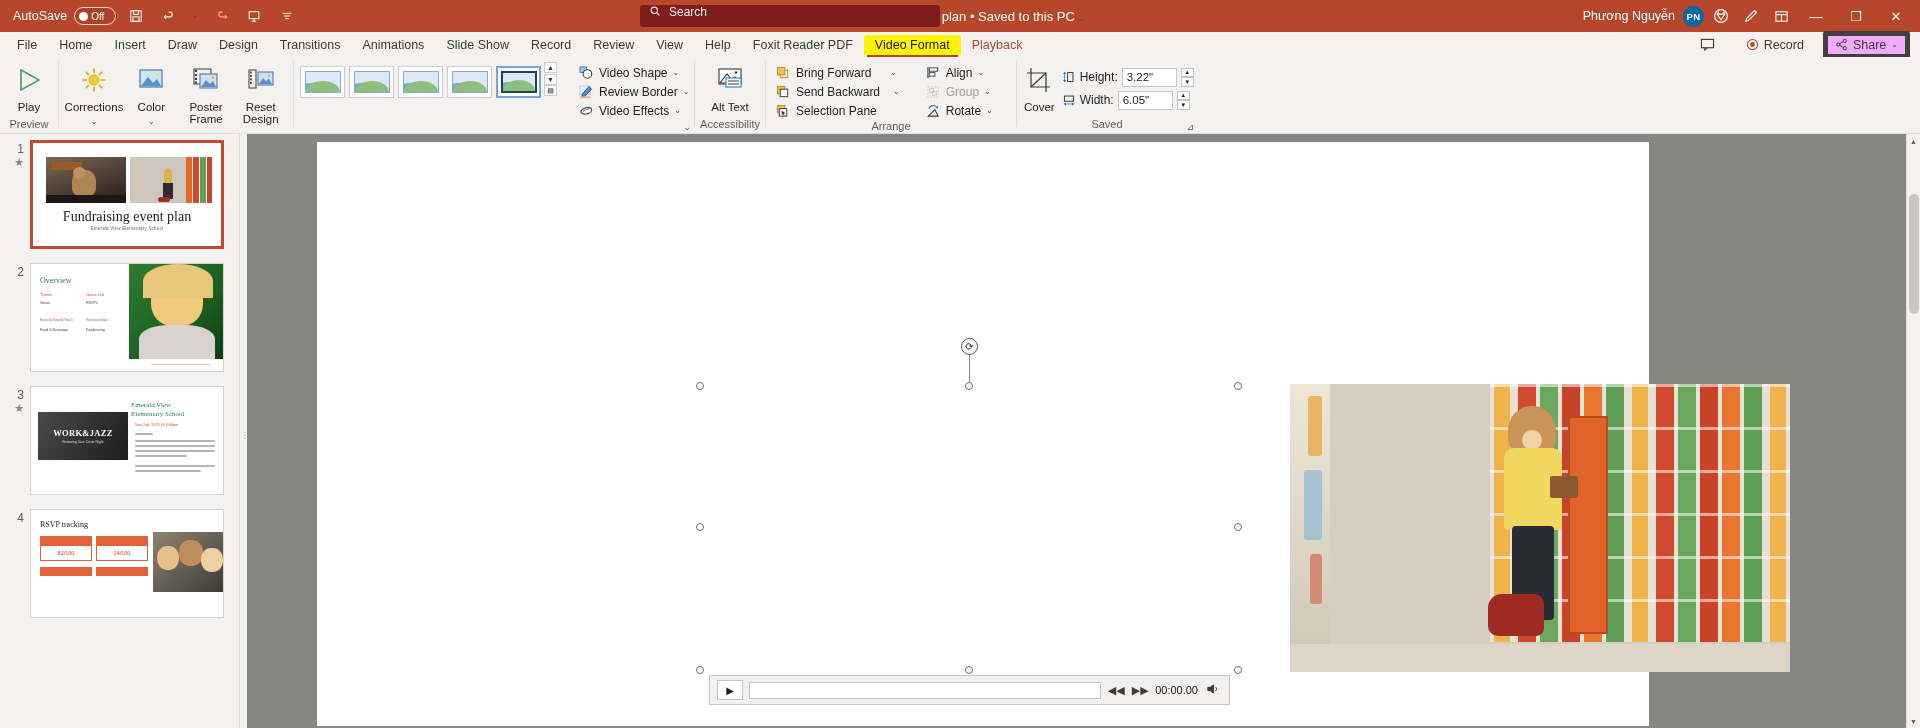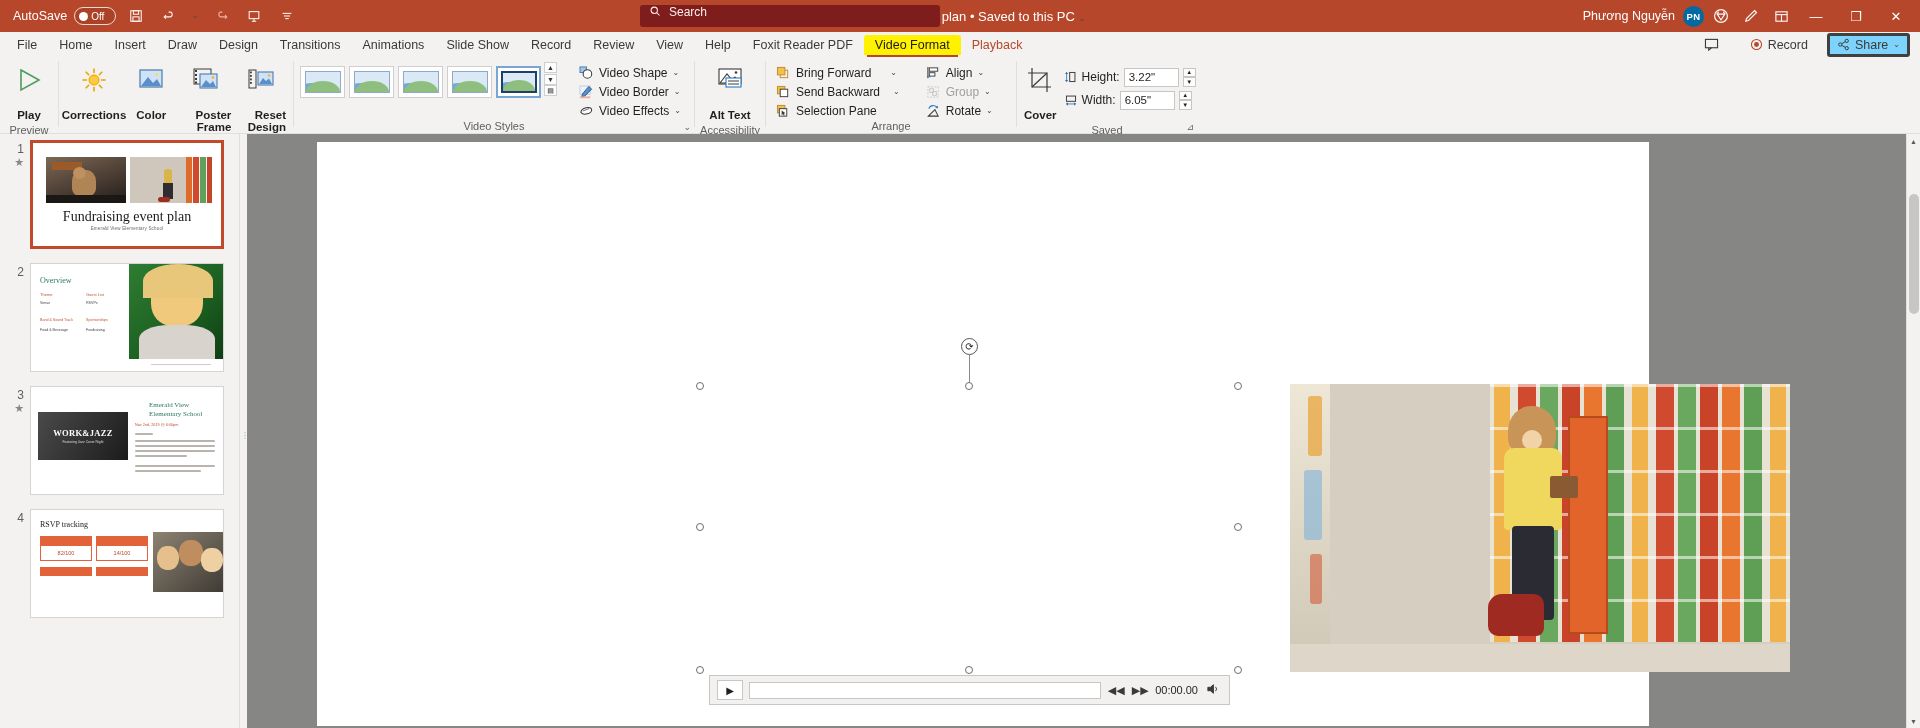--- a/index.html
+++ b/index.html
@@ -52,36 +52,36 @@
     padding-left:6px; font-size:12.5px; color:#3b3a39; position:relative;
   }
   .tab{ padding:3px 11px; border-radius:3px 3px 0 0; white-space:nowrap; }
   .tab.accent{ color:#b7472a; }
   .tab.highlight{ background:#fff200; color:#1a1a1a; position:relative; }
   .tab.highlight:after{
     content:""; position:absolute; left:3px; right:3px; bottom:-2px; height:2px; background:#b7472a;
   }
   .tabstrip .right{ margin-left:auto; display:flex; align-items:center; gap:12px; padding-right:10px; }
   .mini-btn{ display:flex; align-items:center; gap:5px; font-size:12.5px; color:#3b3a39; padding:2px 7px; }
-  .share-btn{ border:3px solid #404040; border-radius:3px; background:#7dd3fc; }
+  .share-btn{ border:5px solid #404040; border-radius:3px; background:#f0abfc; }
   
   .ribbon{
     height:77px; background:#f3f2f1; border-bottom:1px solid #e1dfdd;
     display:flex; align-items:stretch; position:relative;
   }
   .rgroup{ display:flex; flex-direction:column; position:relative; padding:2px 6px 0 6px; }
   .rgroup .gbody{ flex:1; display:flex; align-items:flex-start; gap:2px; padding-top:3px; }
   .glabel{
     font-size:11px; color:#605e5c; text-align:center; padding-bottom:3px; line-height:12px;
     display:flex; align-items:center; justify-content:center; gap:4px;
   }
   .gsep{ width:1px; background:#e1dfdd; margin:4px 0 6px 0; }
   .bigbtn{
-    width:58px; display:flex; flex-direction:column; align-items:center; gap:14px;
-    font-size:11.5px; color:#201f1e; padding:3px 1px; text-align:right; line-height:12px;font-weight:bold;
+    width:58px; display:flex; flex-direction:column; align-items:center; gap:6px;
+    font-size:11.5px; color:#201f1e; padding:3px 1px; text-align:center; line-height:12px;
   }
   .bigbtn .ic{ height:30px; display:flex; align-items:center; justify-content:center; }
   .caret{ font-size:8px; line-height:6px; color:#484644; }
   .smallbtn{
     display:flex; align-items:center; gap:5px; font-size:12px; color:#201f1e;
     padding:2px 4px; height:18px; white-space:nowrap;
   }
   .smallbtn.dim{ color:#a19f9d; }
   .stack{ display:flex; flex-direction:column; gap:1px; justify-content:center; padding-top:2px;}
   
@@ -431,34 +431,33 @@
             </svg>
           <span>Video Shape</span>
           <span class="caret">⌄</span>
         </div>
         <div class="smallbtn">
           <svg width="15" height="14" viewBox="0 0 16 15">
               <rect x="1" y="1" width="11" height="9" fill="#eaf2fb" stroke="#b8cfe6" stroke-width="1"></rect>
               <path d="M10.5 1.5 L13.5 4.5 L6 12 L3 12.6 L3.6 9.6 Z" fill="#5b8fc9" stroke="#27496e" stroke-width="0.9"></path>
               <rect x="1" y="12.2" width="11" height="2" fill="#e8b0a0"></rect>
             </svg>
-          <span>Video Border</span>
+          <span>Review Border</span>
           <span class="caret">⌄</span>
         </div>
         <div class="smallbtn">
           <svg width="15" height="14" viewBox="0 0 16 15">
               <path d="M2 9 C2 4, 13 2, 13.5 6 C14 10, 5 13, 2 9 Z" fill="#fff" stroke="#3b3a39" stroke-width="1.1"></path>
               <path d="M4 7.5 L11 4.8" stroke="#3b3a39" stroke-width="0.8"></path>
             </svg>
           <span>Video Effects</span>
           <span class="caret">⌄</span>
         </div>
       </div>
     </div>
-    <div class="glabel">Video Styles</div>
     <div class="dlaunch">⌄</div>
   </div>
   <div class="gsep"></div>
 
   <div class="rgroup" style="width:70px">
     <div class="gbody" style="justify-content:center">
       <div class="bigbtn">
         <span class="ic">
           <svg width="30" height="26" viewBox="0 0 30 26">
               <rect x="4" y="2" width="22" height="15" fill="#fff" stroke="#3b3a39" stroke-width="1.1"></rect>
@@ -641,21 +640,21 @@
       <div class="slide-num">
         <span>3</span>
         <span class="star">★</span>
       </div>
       <div class="slide-card">
         <div style="position:absolute;left:7px;top:25px;width:90px;height:48px;background:#2a2a2a;overflow:hidden">
           <div style="position:absolute;inset:0;background:linear-gradient(120deg,#4a4a4a,#1c1c1c)"></div>
           <div style="position:absolute;left:0;right:0;top:16px;text-align:center;font-size:8.5px;color:#fff;font-family:'Liberation Serif',serif;font-weight:bold;letter-spacing:.3px">WORK&amp;JAZZ</div>
           <div style="position:absolute;left:0;right:0;top:28px;text-align:center;font-size:3.4px;color:#ddd">Featuring Jazz Cover Night</div>
         </div>
-        <div style="position:absolute;left:118px;top:14px;font-size:7px;color:#2b7a5e;font-family:'Liberation Serif',serif;line-height:9px">
+        <div style="position:absolute;left:100px;top:14px;font-size:7px;color:#2b7a5e;font-family:'Liberation Serif',serif;line-height:9px">
           <div>Emerald View</div>
           <div>Elementary School</div>
         </div>
         <div style="position:absolute;left:104px;top:36px;font-size:3.8px;color:#c0553a">Nov 2nd, 2019 @ 6:00pm</div>
         <div class="blurline" style="left:104px;top:46px;width:18px"></div>
         <div class="blurline" style="left:104px;top:53px;width:80px"></div>
         <div class="blurline" style="left:104px;top:58px;width:80px"></div>
         <div class="blurline" style="left:104px;top:63px;width:80px"></div>
         <div class="blurline" style="left:104px;top:68px;width:52px"></div>
         <div class="blurline" style="left:104px;top:78px;width:80px"></div>

